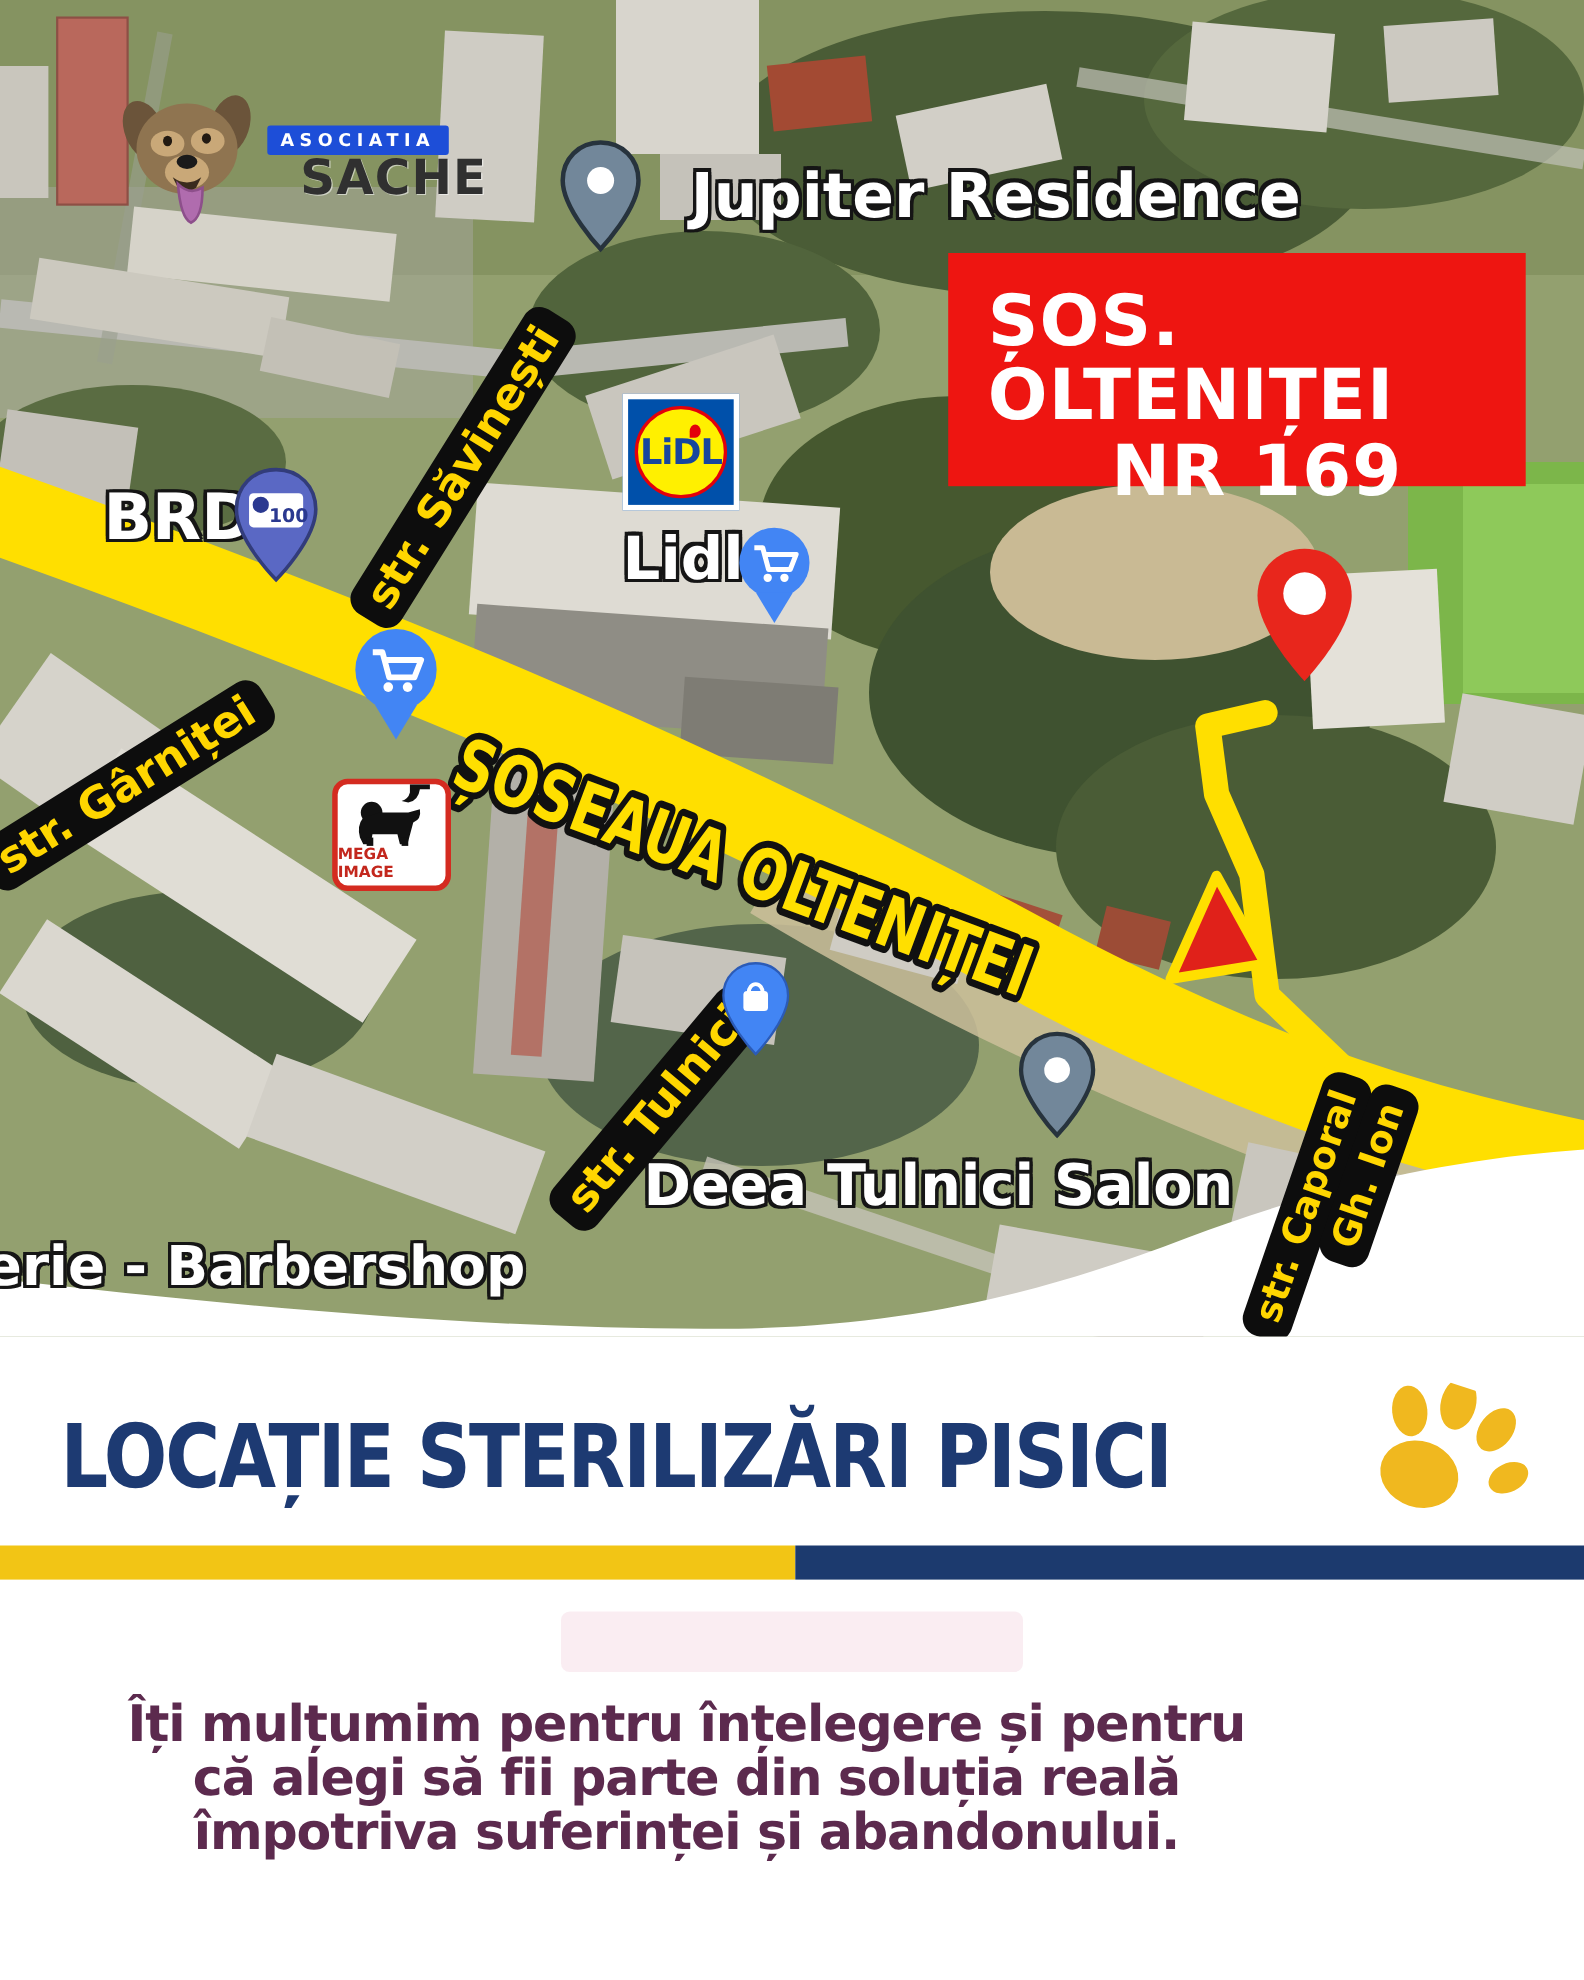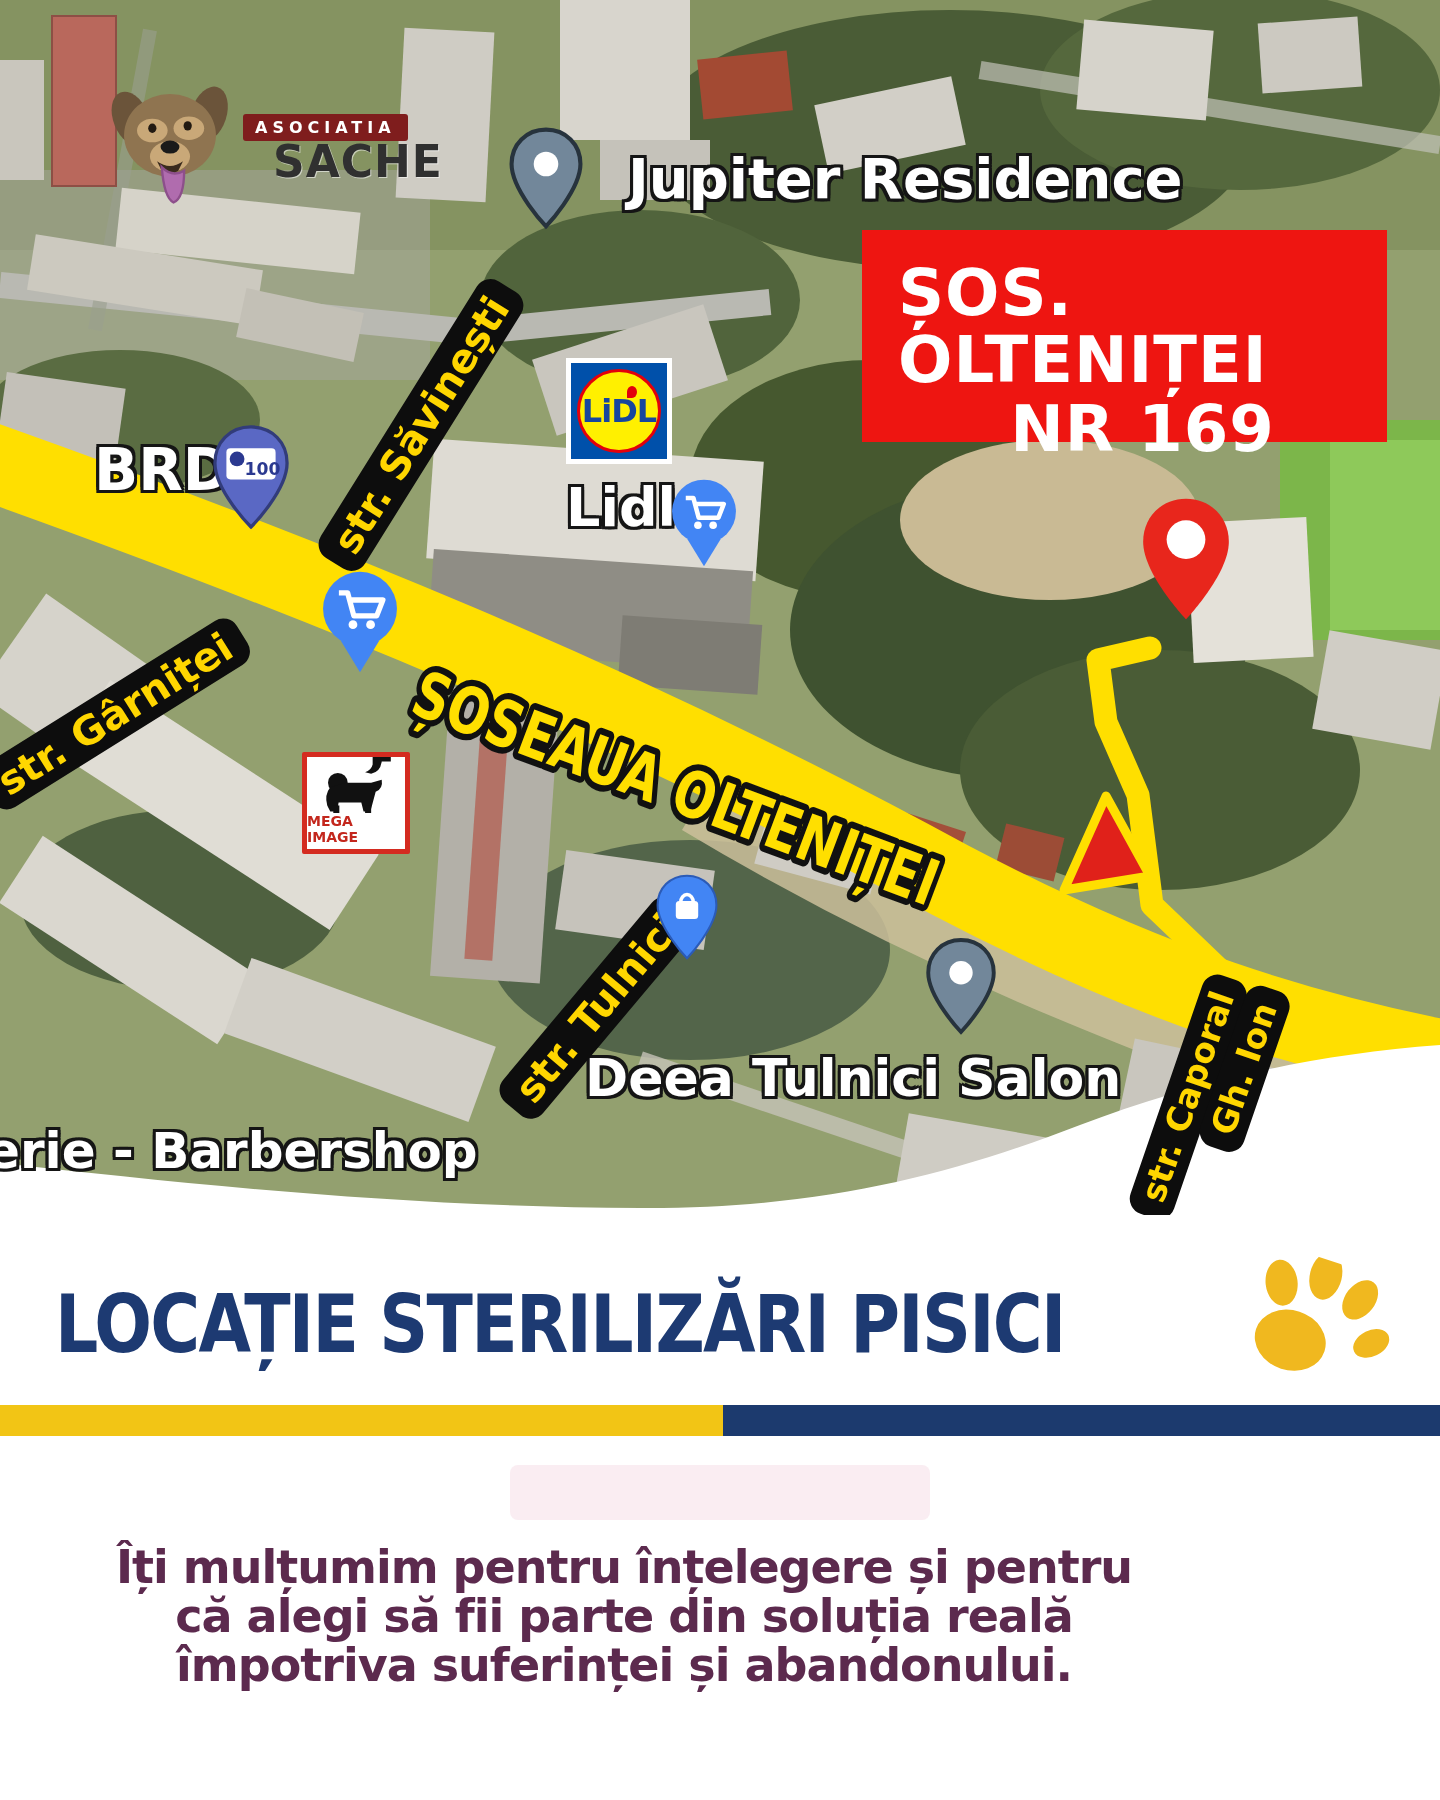--- a/index.html
+++ b/index.html
@@ -15,34 +15,34 @@
                 -3px 0 0 #151515,3px 0 0 #151515,0 -3px 0 #151515,0 3px 0 #151515;}
   
   .street-band{position:absolute;z-index:3;background:#0d0d0d;color:#ffd600;font-weight:bold;
     border-radius:16px;padding:5px 16px;white-space:nowrap;line-height:1.05;}
   .pin{position:absolute;z-index:4;}
   .addr-box{position:absolute;left:862px;top:230px;width:525px;height:212px;z-index:5;
     background:#ee1511;color:#ffffff;font-weight:bold;padding:30px 0 0 36px;box-sizing:border-box;}
   .addr-box .l1{font-size:64px;line-height:1.05;letter-spacing:1px;}
   .addr-box .l2{font-size:64px;line-height:1.1;letter-spacing:1px;text-align:center;}
   .brand{position:absolute;z-index:6;}
-  .brand-badge{position:absolute;left:243px;top:114px;background:#7f1d1d;color:#fff;
+  .brand-badge{position:absolute;left:243px;top:114px;background:#1d4ed8;color:#fff;
     font-size:16px;font-weight:bold;letter-spacing:5px;padding:4px 12px;border-radius:3px;}
   .brand-name{position:absolute;left:241px;top:136px;font-size:44px;font-weight:bold;color:#303030;
     text-shadow:1px 1px 0 rgba(255,255,255,.55);letter-spacing:1px;margin-left:32px;}
   .lidl-logo{position:absolute;left:566px;top:358px;width:106px;height:106px;z-index:4;
     background:#0050aa;border:5px solid #ffffff;box-sizing:border-box;}
   .lidl-circle{position:absolute;left:6px;top:6px;width:84px;height:84px;border-radius:50%;
     background:#fff000;border:3px solid #e3000b;box-sizing:border-box;
     display:flex;align-items:center;justify-content:center;}
   .lidl-word{font-size:32px;font-weight:bold;color:#17469e;letter-spacing:-1px;position:relative;}
   .lidl-dot{position:absolute;left:627px;top:386px;width:10px;height:12px;background:#e3000b;
     border-radius:50% 50% 50% 0;z-index:5;}
-  .mega-logo{position:absolute;left:302px;top:752px;width:108px;height:102px;z-index:4;
-    background:#ffffff;border:5px solid #d42b20;border-radius:2px;box-sizing:border-box;
+  .mega-logo{position:absolute;left:302px;top:708px;width:108px;height:102px;z-index:4;
+    background:#ffffff;border:5px solid #d42b20;border-radius:14px;box-sizing:border-box;
     display:flex;flex-direction:column;align-items:center;justify-content:flex-end;}
   .mega-text{font-size:14px;font-weight:bold;color:#c3271d;letter-spacing:0;padding-bottom:4px;}
   .banner-title{position:absolute;left:55px;top:1278px;z-index:3;font-size:80px;font-weight:bold;
     color:#1d3a72;letter-spacing:-2px;transform:scaleX(.85);transform-origin:left top;white-space:nowrap;}
   .bar{position:absolute;top:1405px;height:31px;z-index:3;}
   .bar.yellow{left:0;width:723px;background:#f2c515;}
   .bar.navy{left:723px;width:717px;background:#1c3a6e;}
   .paw{position:absolute;left:1244px;top:1262px;z-index:3;transform:rotate(18deg);}
   .faded-watermark{position:absolute;left:510px;top:1465px;width:420px;height:55px;z-index:2;
     background:rgba(243,215,227,.45);border-radius:8px;}

